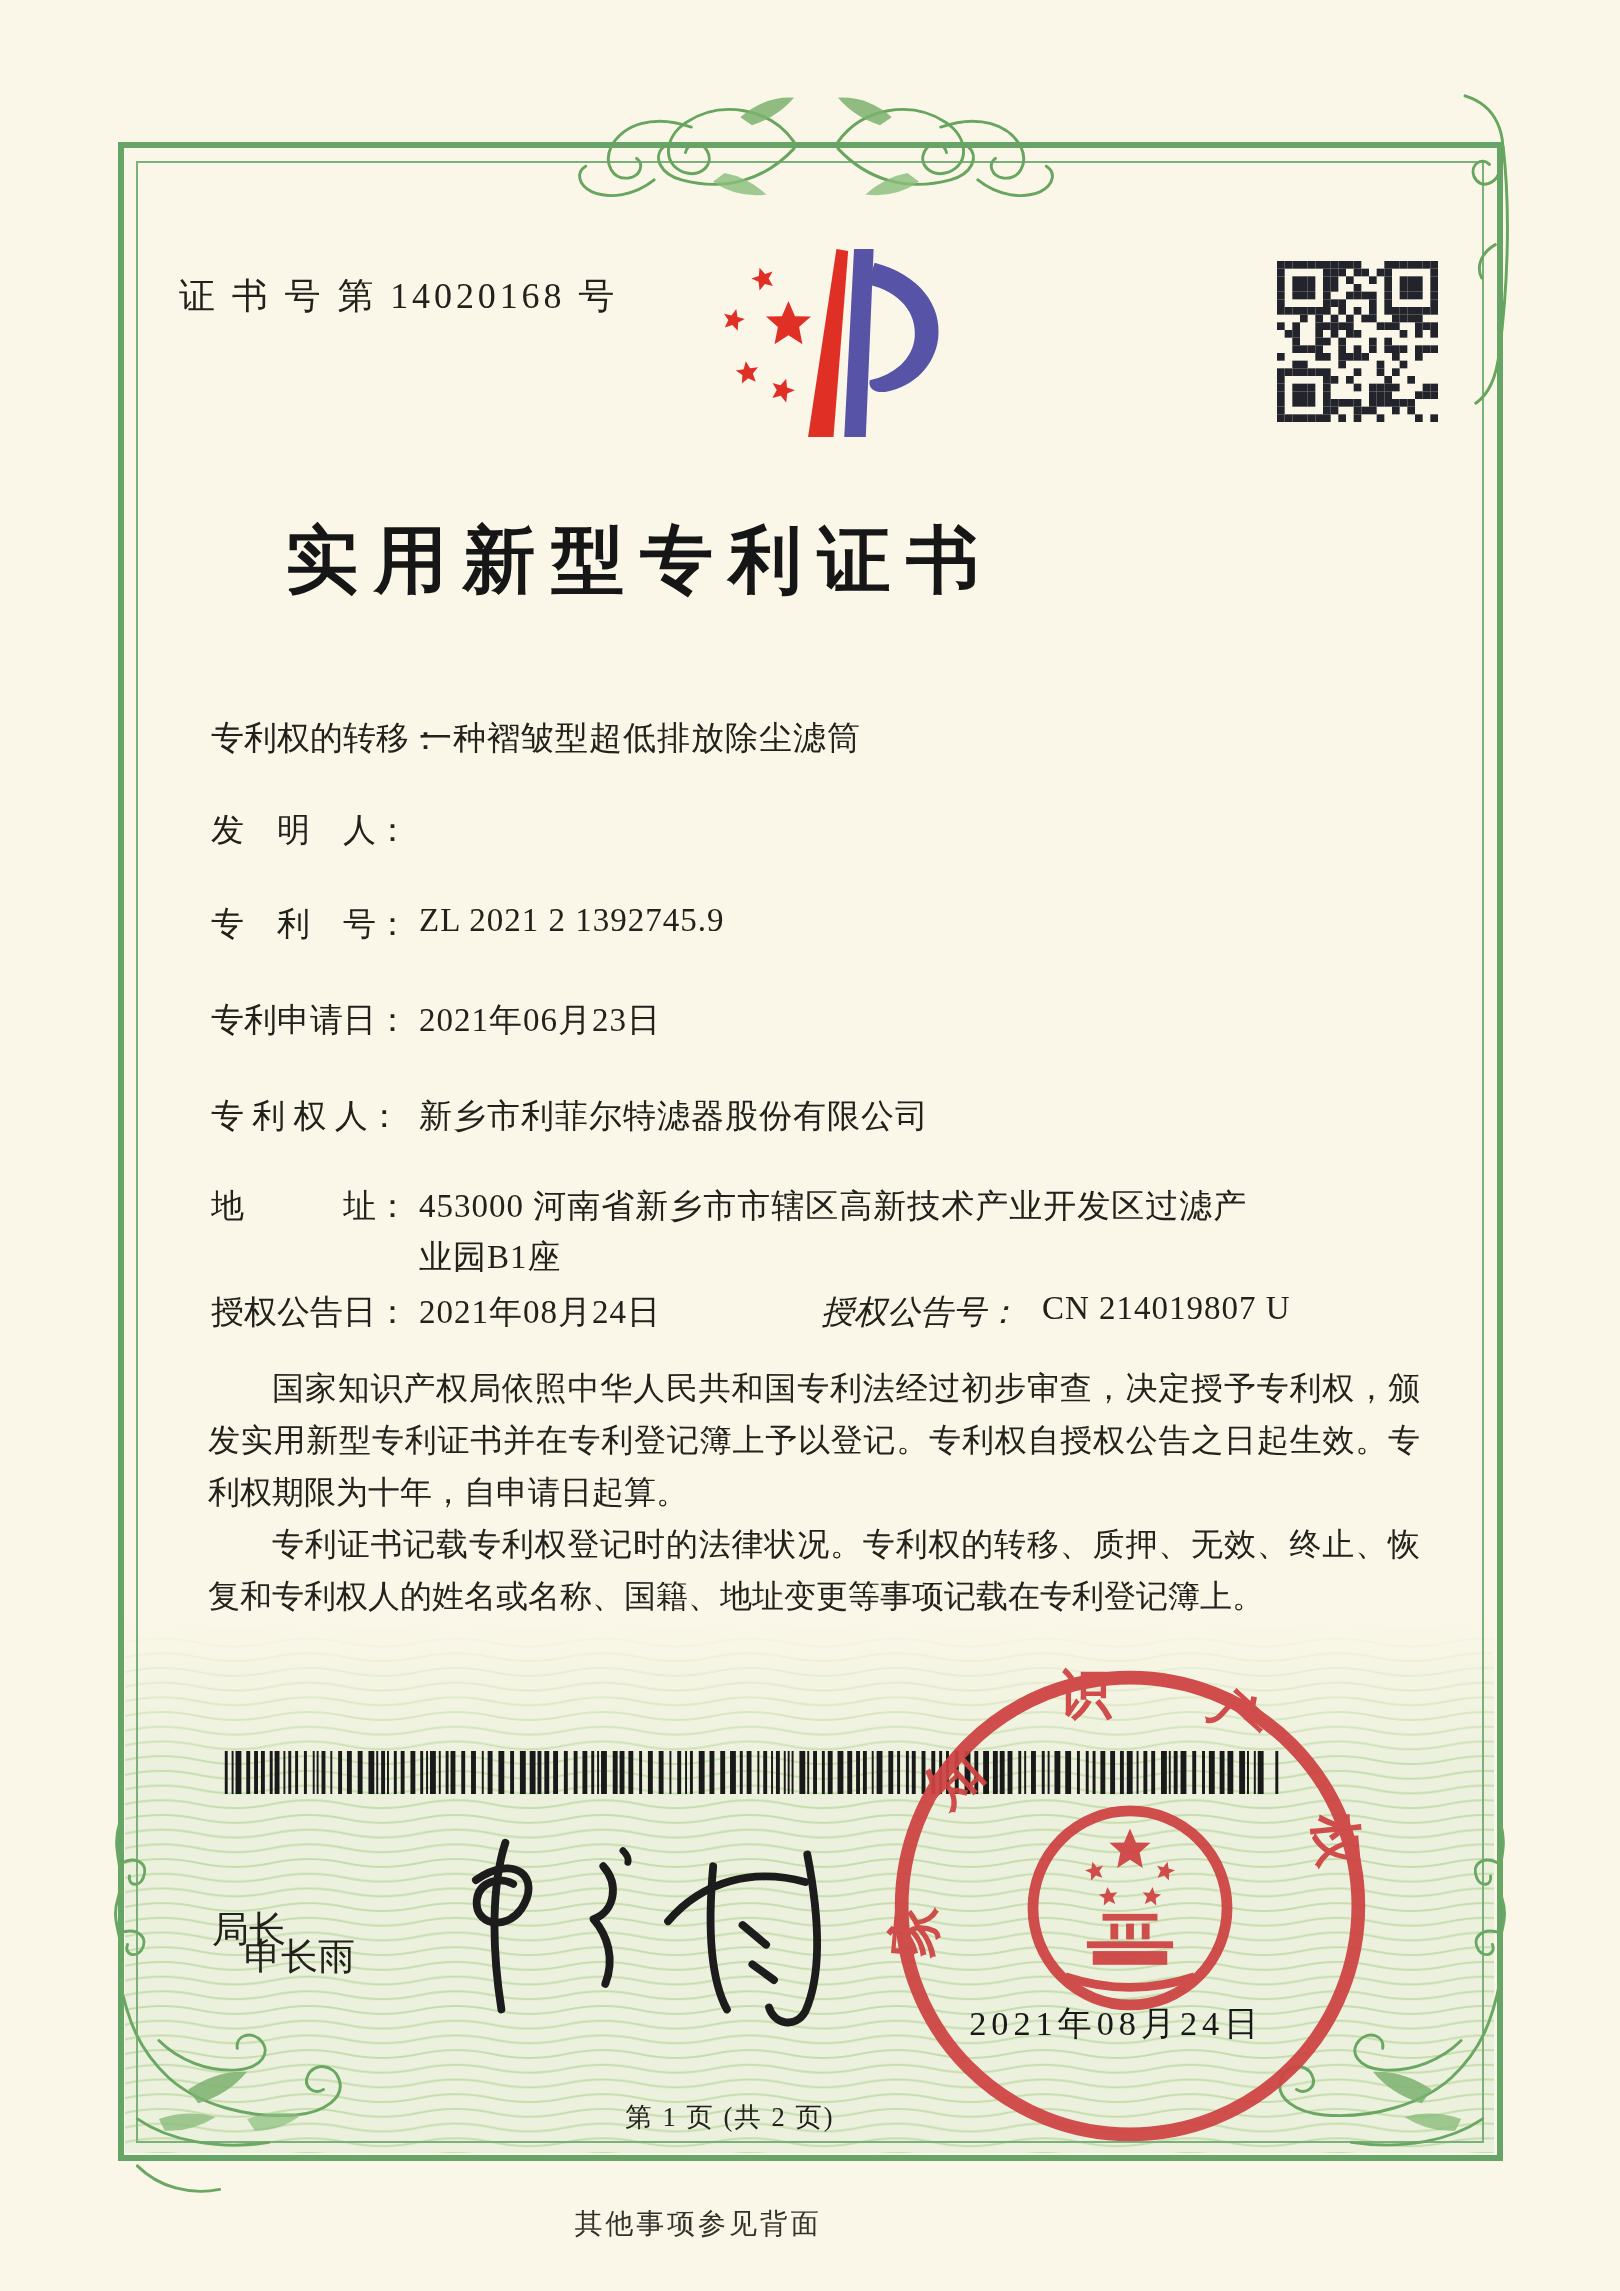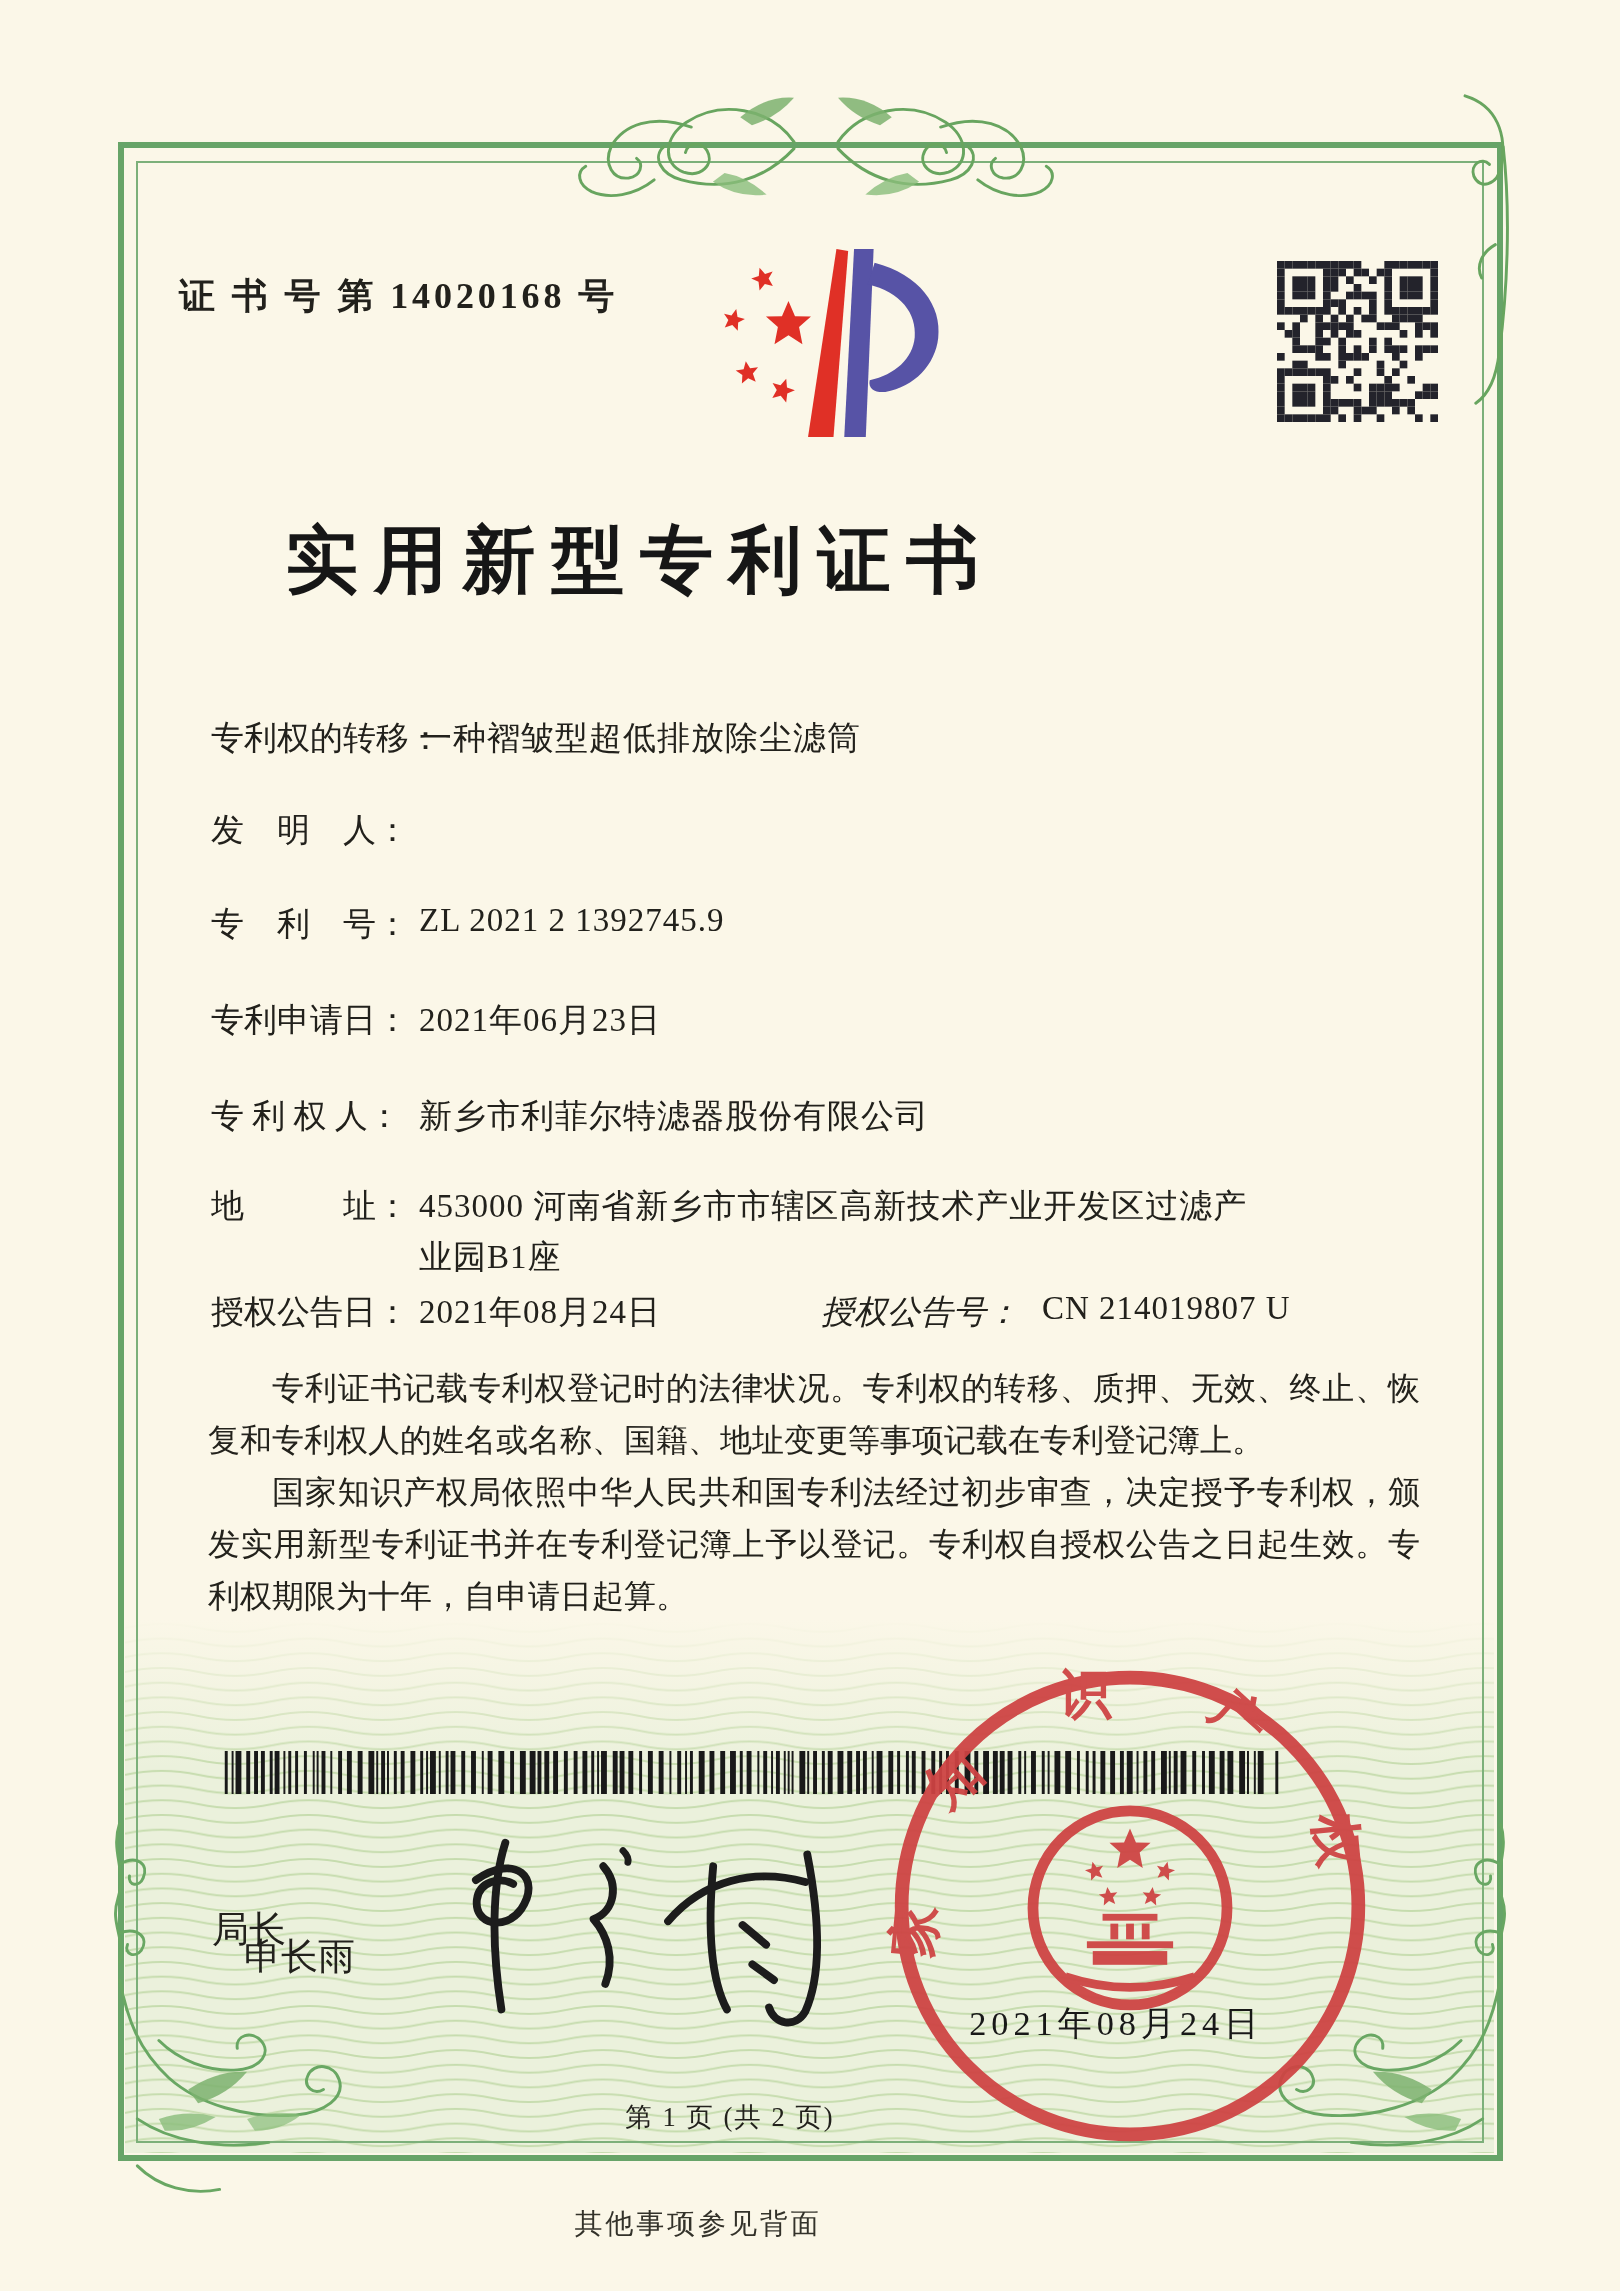--- a/index.html
+++ b/index.html
@@ -14,21 +14,21 @@
 
   .tint{position:absolute;left:125px;top:1619px;z-index:1;}
 
   .orn{position:absolute;z-index:2;pointer-events:none;}
   .orn-br{transform:scaleX(-1);}
 
   
   .content{position:absolute;left:0;top:0;width:100%;height:100%;z-index:3;color:#22211c;}
   .abs{position:absolute;}
 
-  .cert-no{left:179px;top:272px;font-size:36px;letter-spacing:3.9px;font-weight:bold;}
+  .cert-no{left:179px;top:272px;font-size:36px;letter-spacing:3.9px;}
   .title{left:0;top:512px;width:1280px;text-align:center;font-size:73px;font-weight:700;
     letter-spacing:15.7px;color:#161616;}
 
   .row-label{left:211px;font-size:33px;}
   .row-value{left:419px;font-size:33px;letter-spacing:1px;}
   .row-label2{left:821px;font-size:33px;font-style:italic;}
   .row-value2{left:1042px;font-size:33px;letter-spacing:1px;}
 
   .legal{left:208px;top:1362px;width:1212px;font-size:32px;line-height:52px;
     text-align:justify;color:#23221c;}
@@ -389,22 +389,22 @@
     <span class="abs row-label" style="top:1184px">地　　　址：</span>
     <span class="abs row-value" style="top:1184px">453000 河南省新乡市市辖区高新技术产业开发区过滤产</span>
     <span class="abs row-value" style="top:1235px">业园B1座</span>
 
     <span class="abs row-label" style="top:1290px">授权公告日：</span>
     <span class="abs row-value" style="top:1290px">2021年08月24日</span>
     <span class="abs row-label2" style="top:1290px">授权公告号：</span>
     <span class="abs row-value2" style="top:1290px">CN 214019807 U</span>
 
     <div class="abs legal">
+      <p>国家知识产权局依照中华人民共和国专利法经过初步审查，决定授予专利权，颁发实用新型专利证书并在专利登记簿上予以登记。专利权自授权公告之日起生效。专利权期限为十年，自申请日起算。</p>
       <p>专利证书记载专利权登记时的法律状况。专利权的转移、质押、无效、终止、恢复和专利权人的姓名或名称、国籍、地址变更等事项记载在专利登记簿上。</p>
-      <p>国家知识产权局依照中华人民共和国专利法经过初步审查，决定授予专利权，颁发实用新型专利证书并在专利登记簿上予以登记。专利权自授权公告之日起生效。专利权期限为十年，自申请日起算。</p>
     </div>
 
     <svg class="abs barcode-box" id="barcode-svg" width="1059" height="43" viewBox="0 0 1080 44">
         <rect x="0" y="0" width="3" height="44" fill="#191919"></rect>
         <rect x="7" y="0" width="2" height="44" fill="#191919"></rect>
         <rect x="11" y="0" width="6" height="44" fill="#191919"></rect>
         <rect x="22" y="0" width="4" height="44" fill="#191919"></rect>
         <rect x="30" y="0" width="4" height="44" fill="#191919"></rect>
         <rect x="37" y="0" width="4" height="44" fill="#191919"></rect>
         <rect x="46" y="0" width="3" height="44" fill="#191919"></rect>

